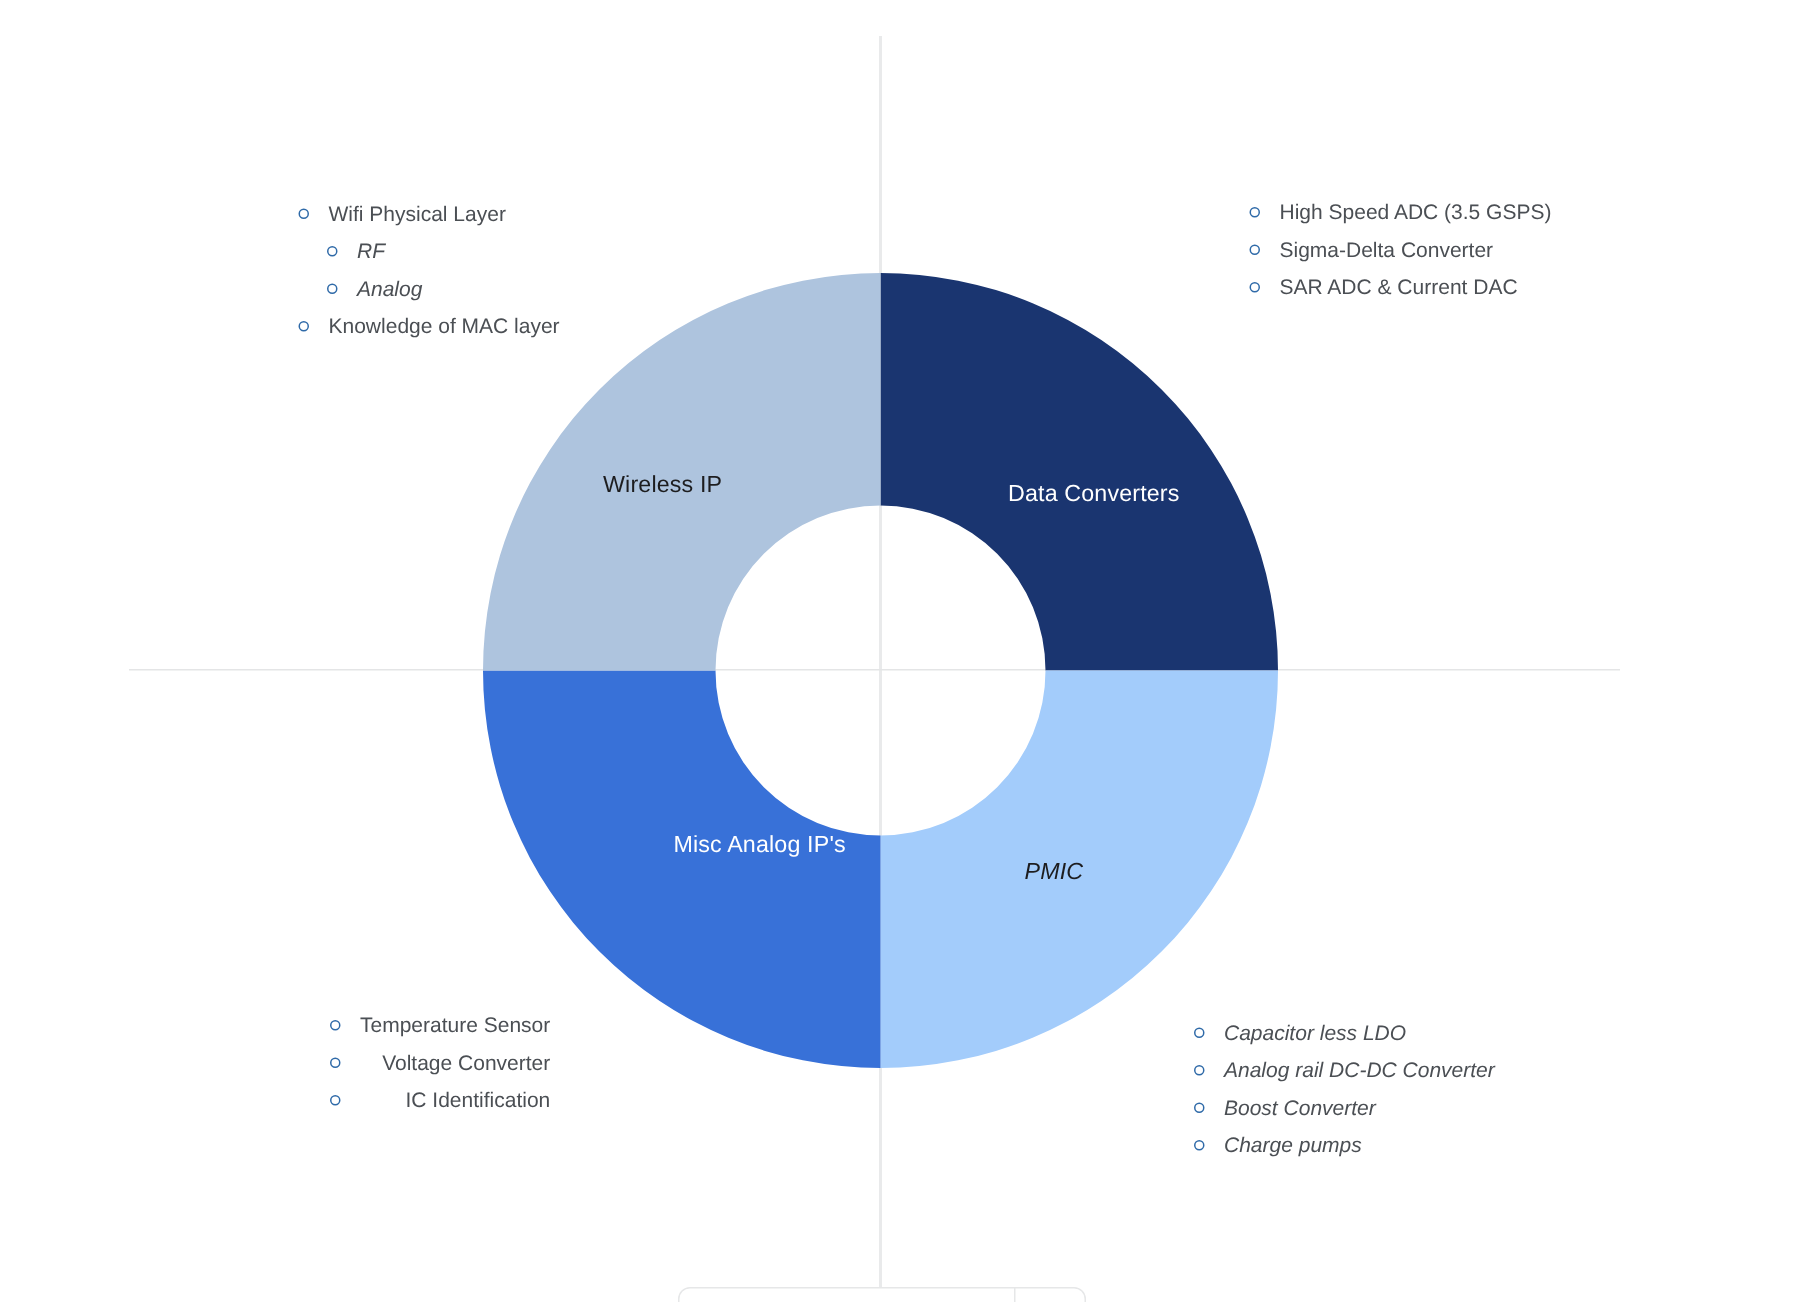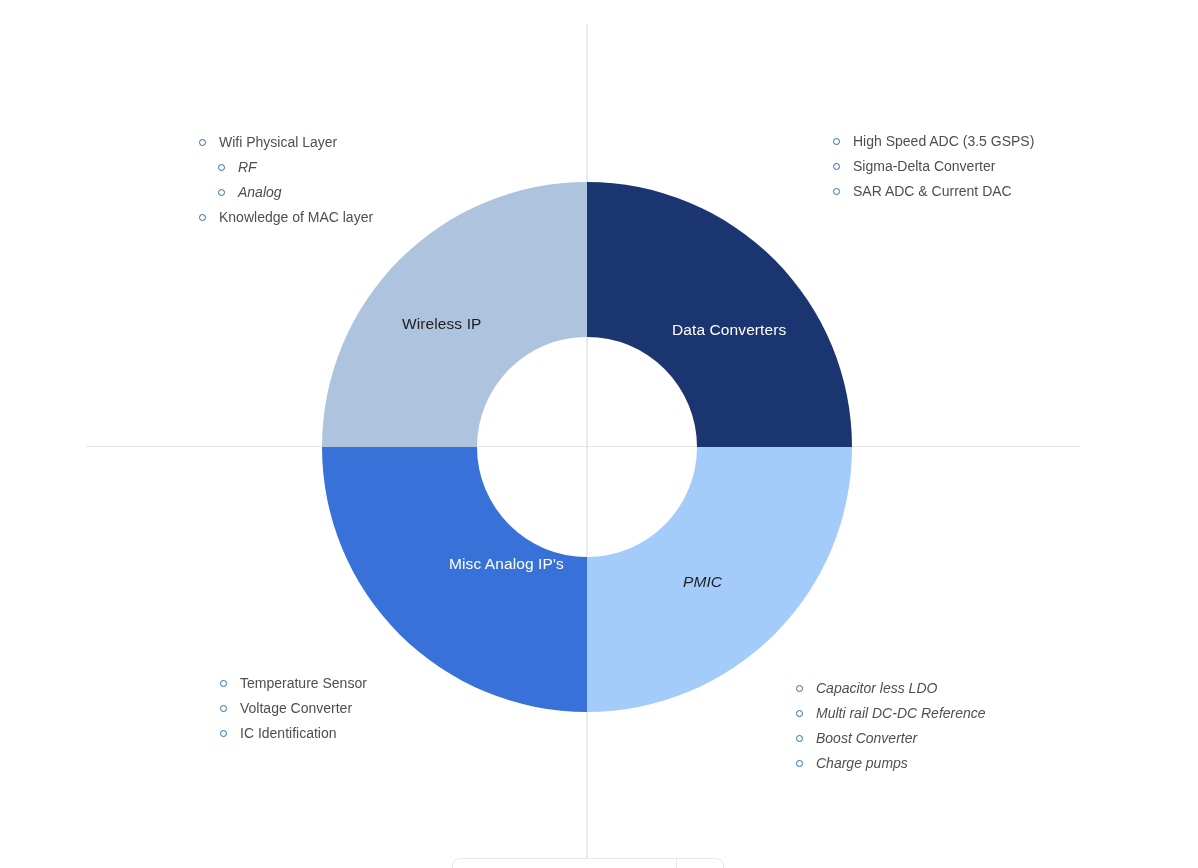--- a/index.html
+++ b/index.html
@@ -112,21 +112,21 @@
     border-radius: 50%;
     box-sizing: content-box;
   }
   .bullet-list li.indent .bullet {
     left: 20px;
   }
 
   #list-wireless { left: 198px; top: 130px; }
   #list-data     { left: 832px; top: 129px; }
   #list-pmic     { left: 795px; top: 676px; font-style: italic; }
-  #list-misc     { left: 219px; top: 671px; }
+  #list-misc     { left: 219px; top: 671px; text-align: right; }
 </style>
 </head>
 <body>
 
 <div id="slide">
 
   <div class="guide-v"></div>
   <div class="guide-h"></div>
 
   <div class="donut">
@@ -158,21 +158,21 @@
     </ul>
 
   <ul id="list-data" class="bullet-list">
       <li><span class="bullet"></span><span>High Speed ADC (3.5 GSPS)</span></li>
       <li><span class="bullet"></span><span>Sigma-Delta Converter</span></li>
       <li><span class="bullet"></span><span>SAR ADC &amp; Current DAC</span></li>
     </ul>
 
   <ul id="list-pmic" class="bullet-list">
       <li><span class="bullet"></span><span>Capacitor less LDO</span></li>
-      <li><span class="bullet"></span><span>Multi rail DC-DC Reference</span></li>
+      <li><span class="bullet"></span><span>Analog rail DC-DC Converter</span></li>
       <li><span class="bullet"></span><span>Boost Converter</span></li>
       <li><span class="bullet"></span><span>Charge pumps</span></li>
     </ul>
 
   <ul id="list-misc" class="bullet-list">
       <li><span class="bullet"></span><span>Temperature Sensor</span></li>
       <li><span class="bullet"></span><span>Voltage Converter</span></li>
       <li><span class="bullet"></span><span>IC Identification</span></li>
     </ul>
 

